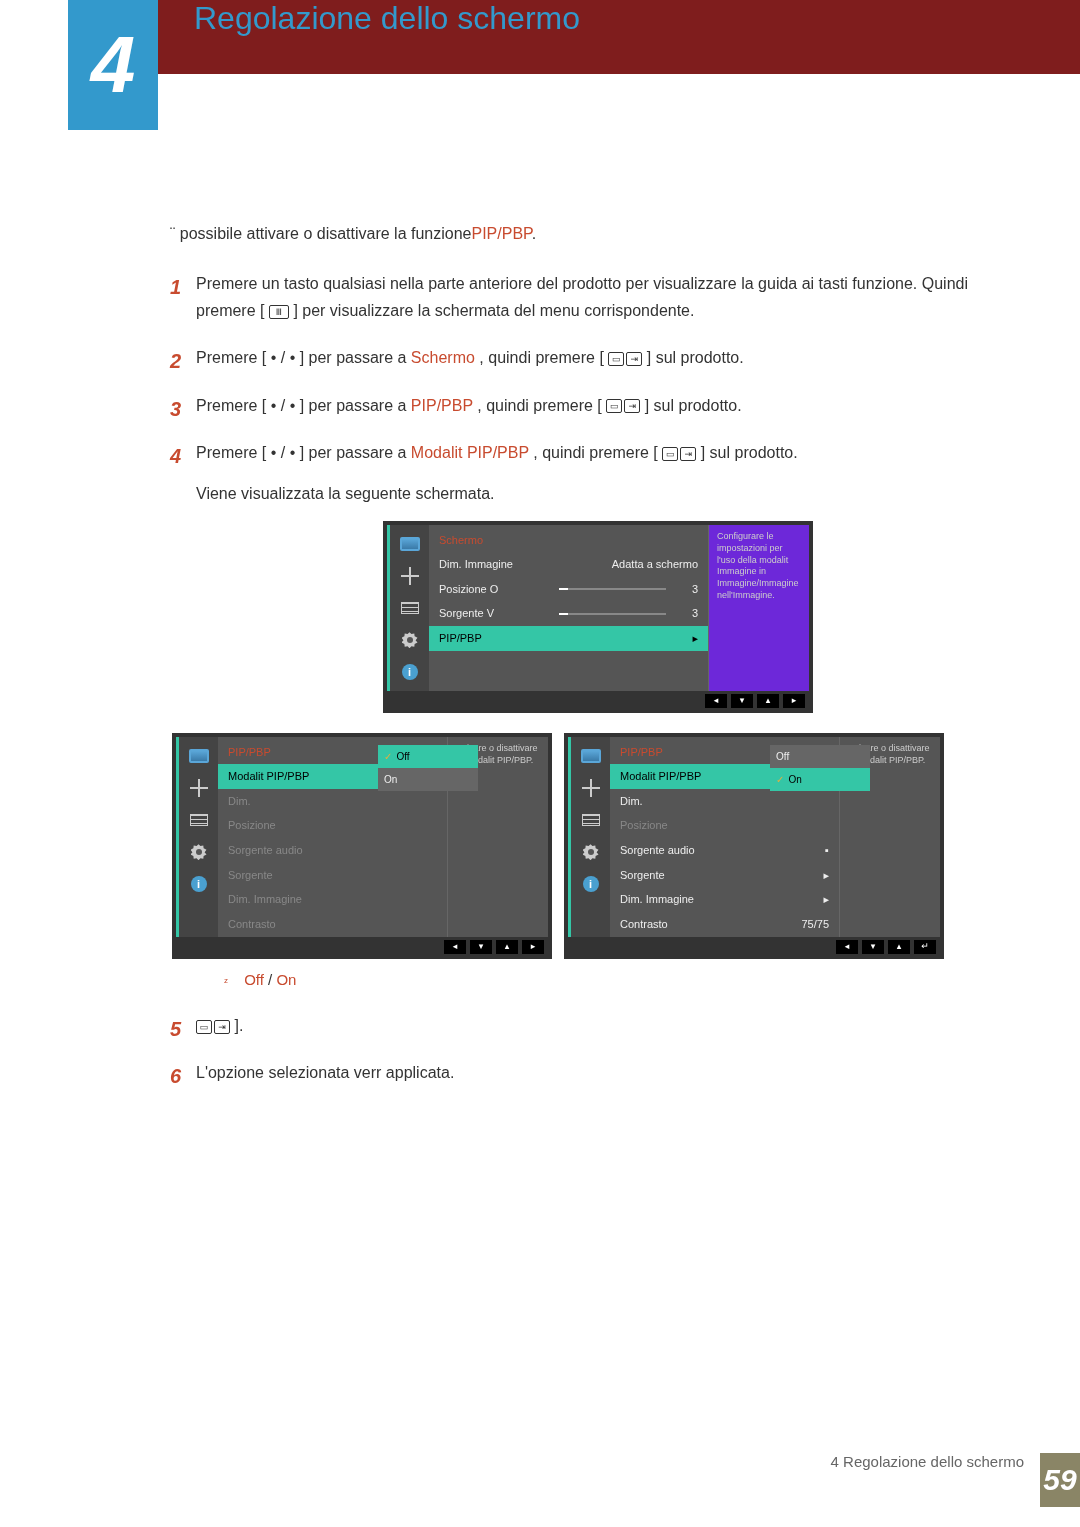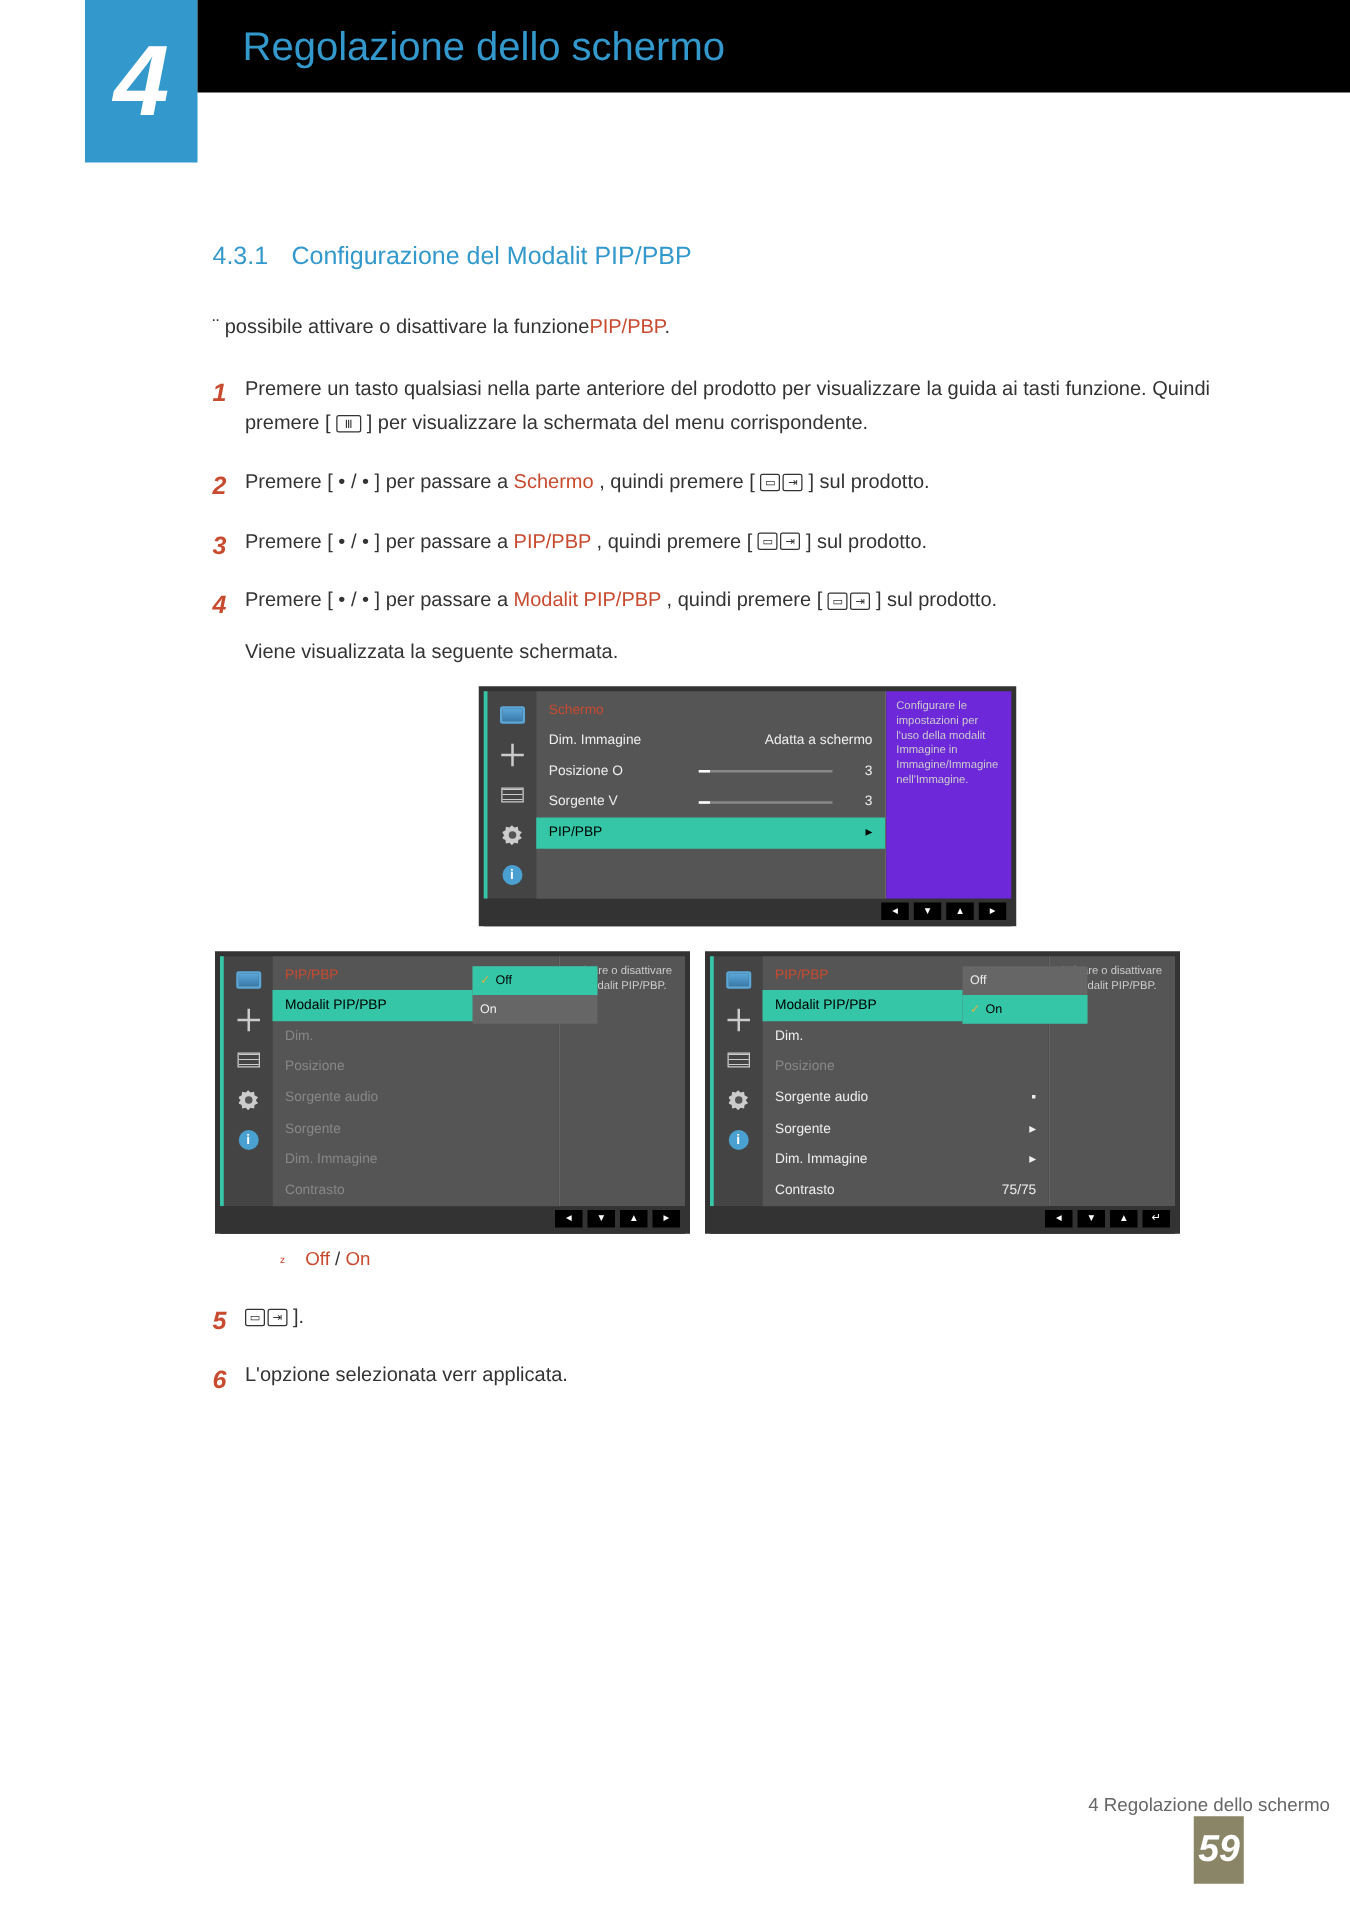--- a/index.html
+++ b/index.html
@@ -1,19 +1,19 @@
 <!DOCTYPE html>
 <html><head>
 <meta charset="utf-8">
 <style>
   * { margin:0; padding:0; box-sizing:border-box; }
   body { font-family:Arial,Helvetica,sans-serif; background:#fff; width:1080px; height:1527px; position:relative; color:#333; }
   .chapter-header { height:130px; display:flex; align-items:flex-start; }
   .chapter-tab { width:90px; height:130px; background:#3399cc; color:#fff; display:flex; align-items:center; justify-content:center; font-size:80px; font-style:italic; font-weight:bold; margin-left:68px; }
-  .chapter-bar { flex:1; background:#000000; height:74px; margin-top:0; display:flex; align-items:center; padding-left:36px; }
+  .chapter-bar { flex:1; background:#7f1d1d; height:74px; margin-top:0; display:flex; padding-left:36px; }
   .chapter-title { color:#3399cc; font-size:32px; }
   .content { padding:60px 80px 0 170px; }
   .section-num { color:#3399cc; font-size:20px; font-weight:normal; }
   .section-title { color:#3399cc; font-size:20px; font-weight:normal; margin-left:12px; }
   .intro { margin-top:32px; font-size:16px; line-height:1.5; }
   .highlight { color:#c84b2f; }
   ol.steps { list-style:none; margin-top:24px; counter-reset:step; }
   ol.steps > li { position:relative; padding-left:26px; margin-bottom:20px; font-size:16px; line-height:1.7; }
   ol.steps > li .num { position:absolute; left:0; top:0; color:#c84b2f; font-size:20px; font-style:italic; font-weight:bold; }
   .bullet-option { margin:8px 0 10px 28px; font-size:15px; }
@@ -43,21 +43,21 @@
   .osd-nav { height:22px; background:#333; display:flex; justify-content:flex-end; gap:4px; padding:3px 4px; }
   .osd-nav span { width:22px; height:14px; background:#000; color:#fff; font-size:9px; display:flex; align-items:center; justify-content:center; }
   .osd-pair { display:flex; gap:12px; justify-content:center; margin:4px 0 8px 0; padding:0 0 0 -40px; transform:translateX(-40px); }
   .osd-small .osd-center { min-height:130px; }
   .osd-options { position:absolute; top:8px; left:160px; width:100px; background:#666; font-size:10px; }
   .osd-options div { padding:3px 6px; color:#eee; }
   .osd-options div.chk::before { content:"✓"; color:#e0b040; margin-right:4px; }
   .osd-row.dim { color:#888; }
   .osd-meta2 { width:100px; background:#555; color:#ccc; font-size:9px; padding:6px 8px; line-height:1.3; }
   
-  .footer { position:absolute; bottom:20px; right:0; display:flex; align-items:center;flex-direction:column; }
+  .footer { position:absolute; bottom:20px; right:0; display:flex; align-items:flex-start; }
   .footer-label { color:#666; font-size:15px; margin-right:16px; }
   .footer-page { width:40px; height:54px; background:#8a8566; color:#fff; display:flex; align-items:center; justify-content:center; font-style:italic; font-size:30px; font-weight:bold; }
   .side-ic-monitor { width:20px; height:14px; border:2px solid #5aa6d8; border-radius:2px; background:linear-gradient(#5aa6d8,#3a7aa8); }
   .side-ic-move { width:18px; height:18px; position:relative; }
   .side-ic-move::before,.side-ic-move::after{content:"";position:absolute;background:#ccc;}
   .side-ic-move::before{left:8px;top:0;width:2px;height:18px;}
   .side-ic-move::after{top:8px;left:0;height:2px;width:18px;}
   .side-ic-list { width:18px; height:12px; border:1px solid #ccc; background:repeating-linear-gradient(#ccc,#ccc 1px,transparent 1px,transparent 4px); }
   .side-ic-gear { width:16px; height:16px; background:#ccc; clip-path:polygon(50% 0,62% 12%,80% 8%,82% 26%,100% 35%,88% 50%,100% 65%,82% 74%,80% 92%,62% 88%,50% 100%,38% 88%,20% 92%,18% 74%,0 65%,12% 50%,0 35%,18% 26%,20% 8%,38% 12%); position:relative;}
   .side-ic-gear::after{content:"";position:absolute;left:5px;top:5px;width:6px;height:6px;background:#555;border-radius:50%;}
@@ -68,24 +68,20 @@
 
 <div class="chapter-header">
   <div class="chapter-tab">4</div>
   <div class="chapter-bar">
     <span class="chapter-title">Regolazione dello schermo</span>
   </div>
 </div>
 
 <div class="content">
 
-  <h2>
-    <span class="section-num">4.3.1</span>
-    <span class="section-title">Configurazione  del Modalit  PIP/PBP</span>
-  </h2>
 
   <p class="intro">
     <span>¨ possibile attivare o disattivare la funzione</span><span class="highlight">PIP/PBP</span><span>.</span>
   </p>
 
   <ol class="steps">
 
     <li>
       <span class="num">1</span>
       <span>Premere un tasto qualsiasi nella parte anteriore del prodotto per visualizzare la guida ai tasti funzione. Quindi premere [</span>

